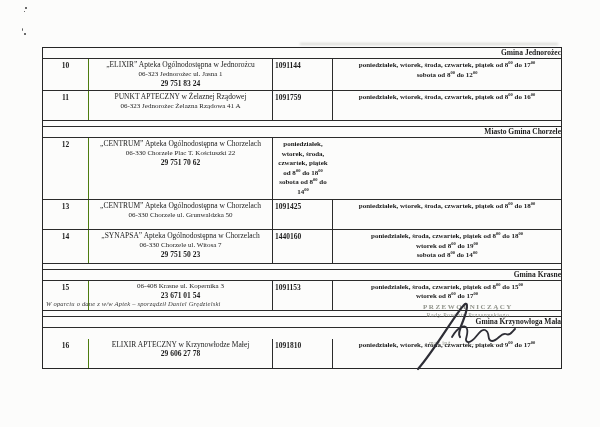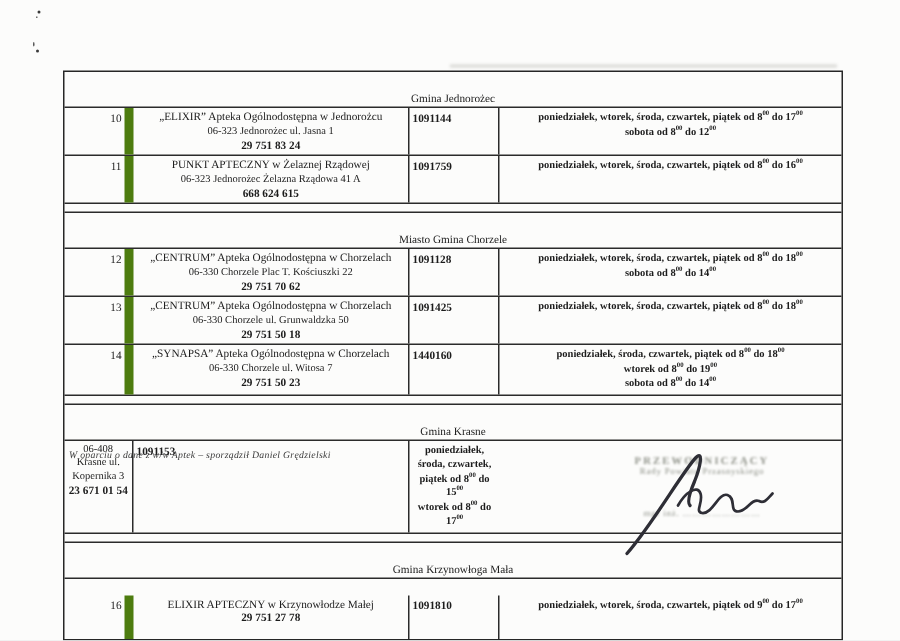--- a/index.html
+++ b/index.html
@@ -18,35 +18,35 @@
   .speck.s2b{left:24px;top:33px;width:2px;height:2px;}
   .scan-smudge{position:absolute;left:300px;top:43px;width:258px;height:2px;background:#d8d8d4;filter:blur(1px);}
 
   .doc-table{
     position:absolute;left:42px;top:47px;width:518px;
     border:1.5px solid #262626;
     background:#fcfcfb;
   }
   .section-header{
     border-bottom:1px solid #2b2b2b;
-    text-align:center;
-    font-weight:normal;font-size:7.5px;line-height:10px;height:10px;margin-top:13px;
+    text-align:right;
+    font-weight:bold;font-size:7.5px;line-height:10px;height:10px;
   }
   .spacer-row{height:5px;border-bottom:1px solid #2b2b2b;}
   .t-row{
     display:grid;
     grid-template-columns:46px 184px 60px 1fr;
     border-bottom:1px solid #2b2b2b;
     min-height:29px;
   }
   .t-row:last-child{border-bottom:none;margin-top:11px;}
   .cell{padding:1px 2px 2px 2px;}
   .cell.num{
-    border-right:6px solid #4d7c0f;
-    text-align:right;font-weight:normal;font-size:7.5px;padding-top:2px;
+    border-right:1px solid #4d7c0f;
+    text-align:center;font-weight:bold;font-size:7.5px;padding-top:2px;
   }
   .cell.info{
     border-right:1px solid #2b2b2b;
     text-align:center;
   }
   .cell.info .name{font-weight:normal;font-size:7.5px;line-height:9.5px;}
   .cell.info .addr{font-size:7px;line-height:9px;}
   .cell.info .phone{font-weight:bold;font-size:7.5px;line-height:9.5px;}
   .cell.id{
     border-right:1px solid #2b2b2b;
@@ -101,54 +101,51 @@
           <div>poniedziałek, wtorek, środa, czwartek, piątek od 8<sup>00</sup> do 17<sup>00</sup></div>
           <div>sobota od 8<sup>00</sup> do 12<sup>00</sup></div>
         </div>
   </div>
 
   <div class="t-row">
     <div class="cell num">11</div>
     <div class="cell info">
       <div class="name">PUNKT APTECZNY w Żelaznej Rządowej</div>
       <div class="addr">06-323 Jednorożec Żelazna Rządowa 41 A</div>
-      <div class="phone">668 624 615</div>
     </div>
     <div class="cell id">1091759</div>
     <div class="cell hours">
           <div>poniedziałek, wtorek, środa, czwartek, piątek od 8<sup>00</sup> do 16<sup>00</sup></div>
         </div>
   </div>
 
   <div class="spacer-row"></div>
 
   <div class="section-header">
     <span>Miasto Gmina Chorzele</span>
   </div>
 
   <div class="t-row">
     <div class="cell num">12</div>
     <div class="cell info">
       <div class="name">„CENTRUM” Apteka Ogólnodostępna w Chorzelach</div>
       <div class="addr">06-330 Chorzele  Plac T. Kościuszki 22</div>
       <div class="phone">29 751 70 62</div>
     </div>
-    <div class="cell id">1091128</div>
     <div class="cell hours">
           <div>poniedziałek, wtorek, środa, czwartek, piątek od 8<sup>00</sup> do 18<sup>00</sup></div>
           <div>sobota od 8<sup>00</sup> do 14<sup>00</sup></div>
         </div>
   </div>
 
   <div class="t-row">
     <div class="cell num">13</div>
     <div class="cell info">
       <div class="name">„CENTRUM” Apteka Ogólnodostępna w Chorzelach</div>
       <div class="addr">06-330 Chorzele  ul. Grunwaldzka 50</div>
-      <div class="phone">29 751 50 18</div>
     </div>
     <div class="cell id">1091425</div>
     <div class="cell hours">
           <div>poniedziałek, wtorek, środa, czwartek, piątek od 8<sup>00</sup> do 18<sup>00</sup></div>
         </div>
   </div>
 
   <div class="t-row">
     <div class="cell num">14</div>
     <div class="cell info">
@@ -164,20 +161,21 @@
         </div>
   </div>
 
   <div class="spacer-row"></div>
 
   <div class="section-header">
     <span>Gmina Krasne</span>
   </div>
 
   <div class="t-row">
+    <div class="cell num">15</div>
     <div class="cell info">
       <div class="addr">06-408 Krasne  ul. Kopernika 3</div>
       <div class="phone">23 671 01 54</div>
     </div>
     <div class="cell id">1091153</div>
     <div class="cell hours">
           <div>poniedziałek, środa, czwartek, piątek od 8<sup>00</sup> do 15<sup>00</sup></div>
           <div>wtorek od 8<sup>00</sup> do 17<sup>00</sup></div>
         </div>
   </div>
@@ -185,21 +183,21 @@
   <div class="spacer-row"></div>
 
   <div class="section-header">
     <span>Gmina Krzynowłoga Mała</span>
   </div>
 
   <div class="t-row">
     <div class="cell num">16</div>
     <div class="cell info">
       <div class="name">ELIXIR APTECZNY w Krzynowłodze Małej</div>
-      <div class="phone">29 751 27 78</div>
+      <div class="phone">29 606 27 78</div>
     </div>
     <div class="cell id">1091810</div>
     <div class="cell hours">
           <div>poniedziałek, wtorek, środa, czwartek, piątek od 9<sup>00</sup> do 17<sup>00</sup></div>
         </div>
   </div>
 </div>
 
   <div class="footer-note">W oparciu o  dane z w/w Aptek – sporządził Daniel Grędzielski</div>
 

